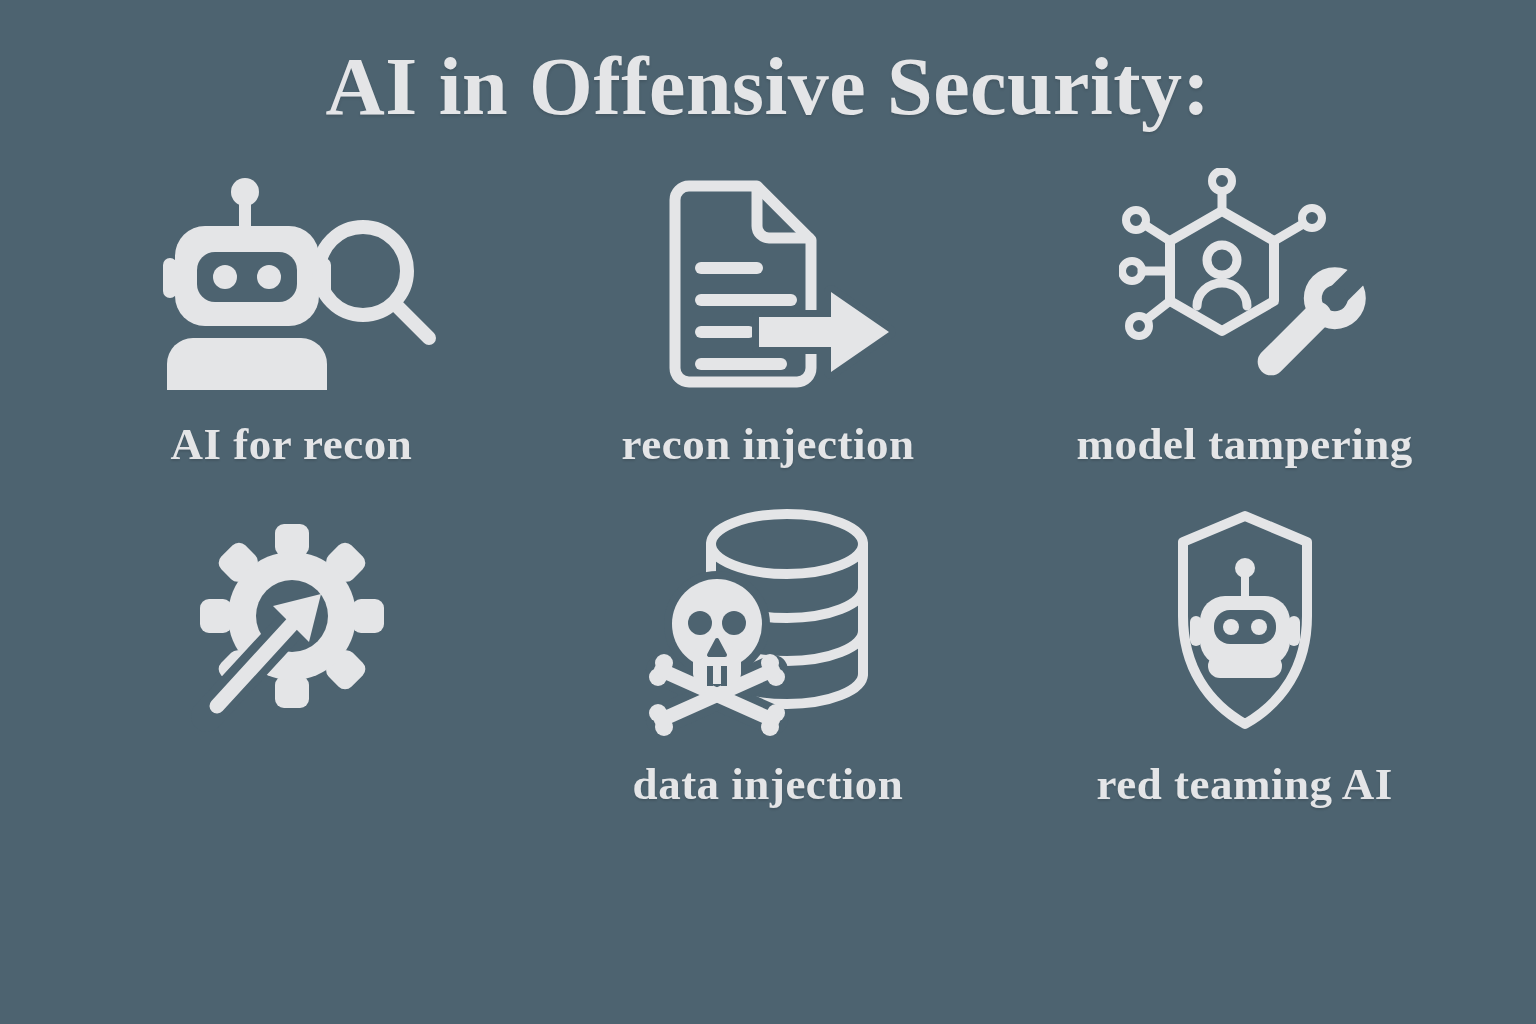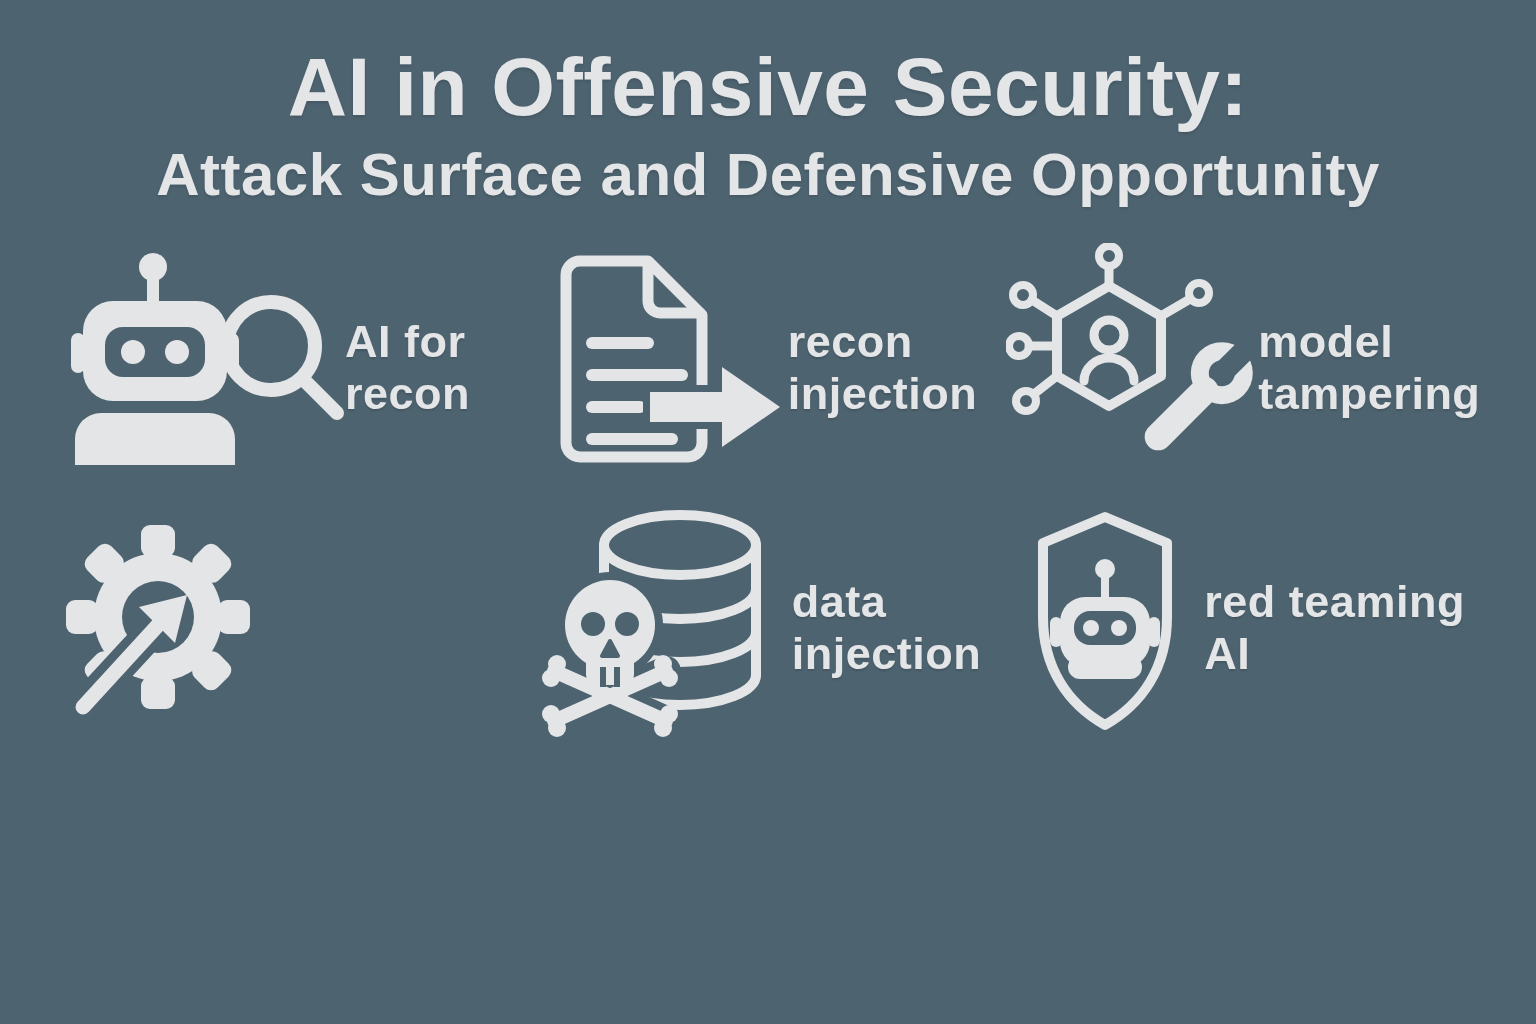--- a/index.html
+++ b/index.html
@@ -4,55 +4,54 @@
 <style>
   :root { --bg:#4d6370; --fg:#e4e5e7; }
   * { box-sizing:border-box; }
   html,body { margin:0; padding:0; }
   body {
     width:1536px; height:1024px; overflow:hidden;
     background:var(--bg);
     font-family:"Liberation Sans","DejaVu Sans",sans-serif;
     color:var(--fg);
   }
-  .stage { width:1536px; height:1024px; position:relative; }
+  .stage { width:1536px; height:1024px; position:relative;font-family:Liberation Serif, serif; }
   header { text-align:center; padding-top:40px; }
   h1 {
     margin:0; font-size:82px; font-weight:700; letter-spacing:0.5px;
     color:var(--fg); text-shadow:0 2px 3px rgba(0,0,0,0.12);
   }
   h2 {
     margin:6px 0 0 0; font-size:60px; font-weight:700; letter-spacing:0.5px;
     color:var(--fg); text-shadow:0 2px 3px rgba(0,0,0,0.12);
   }
   .grid {
     width:1430px; margin:34px auto 0 auto;
     display:grid; grid-template-columns:1fr 1fr 1fr; row-gap:26px;
   }
-  figure.cell { margin:0; display:flex; flex-direction:row; align-items:center; }
+  figure.cell { margin:0; display:flex; flex-direction:column; align-items:center; }
   .iconbox { display:flex; align-items:flex-end; justify-content:center; }
   .row1 .iconbox { height:228px; }
   .row2 .iconbox { height:240px; }
   figcaption {
     margin-top:22px; font-size:45px; font-weight:600; letter-spacing:0.5px;
     color:var(--fg); text-shadow:0 2px 2px rgba(0,0,0,0.12);
   }
   svg .fg-fill { fill:var(--fg); }
   svg .fg-line { stroke:var(--fg); fill:none; stroke-linecap:round; stroke-linejoin:round; }
   svg .bg-fill { fill:var(--bg); }
   svg .bg-line { stroke:var(--bg); fill:none; stroke-linecap:round; stroke-linejoin:round; }
   svg .bg-shape { fill:var(--bg); stroke:var(--bg); stroke-linejoin:round; }
 </style>
 </head>
 <body>
 
 <div class="stage">
   <header>
     <h1>AI in Offensive Security:</h1>
-    <h2>Attack Surface and Defensive Opportunity</h2>
   </header>
 
   <main class="grid">
 
     <figure class="cell row1">
       <div class="iconbox">
         <svg width="292" height="220" viewBox="0 0 292 220">
           <circle class="fg-fill" cx="100" cy="16" r="14"></circle>
           <rect class="fg-fill" x="94" y="20" width="12" height="34"></rect>
           <rect class="fg-fill" x="18" y="82" width="14" height="40" rx="7"></rect>

